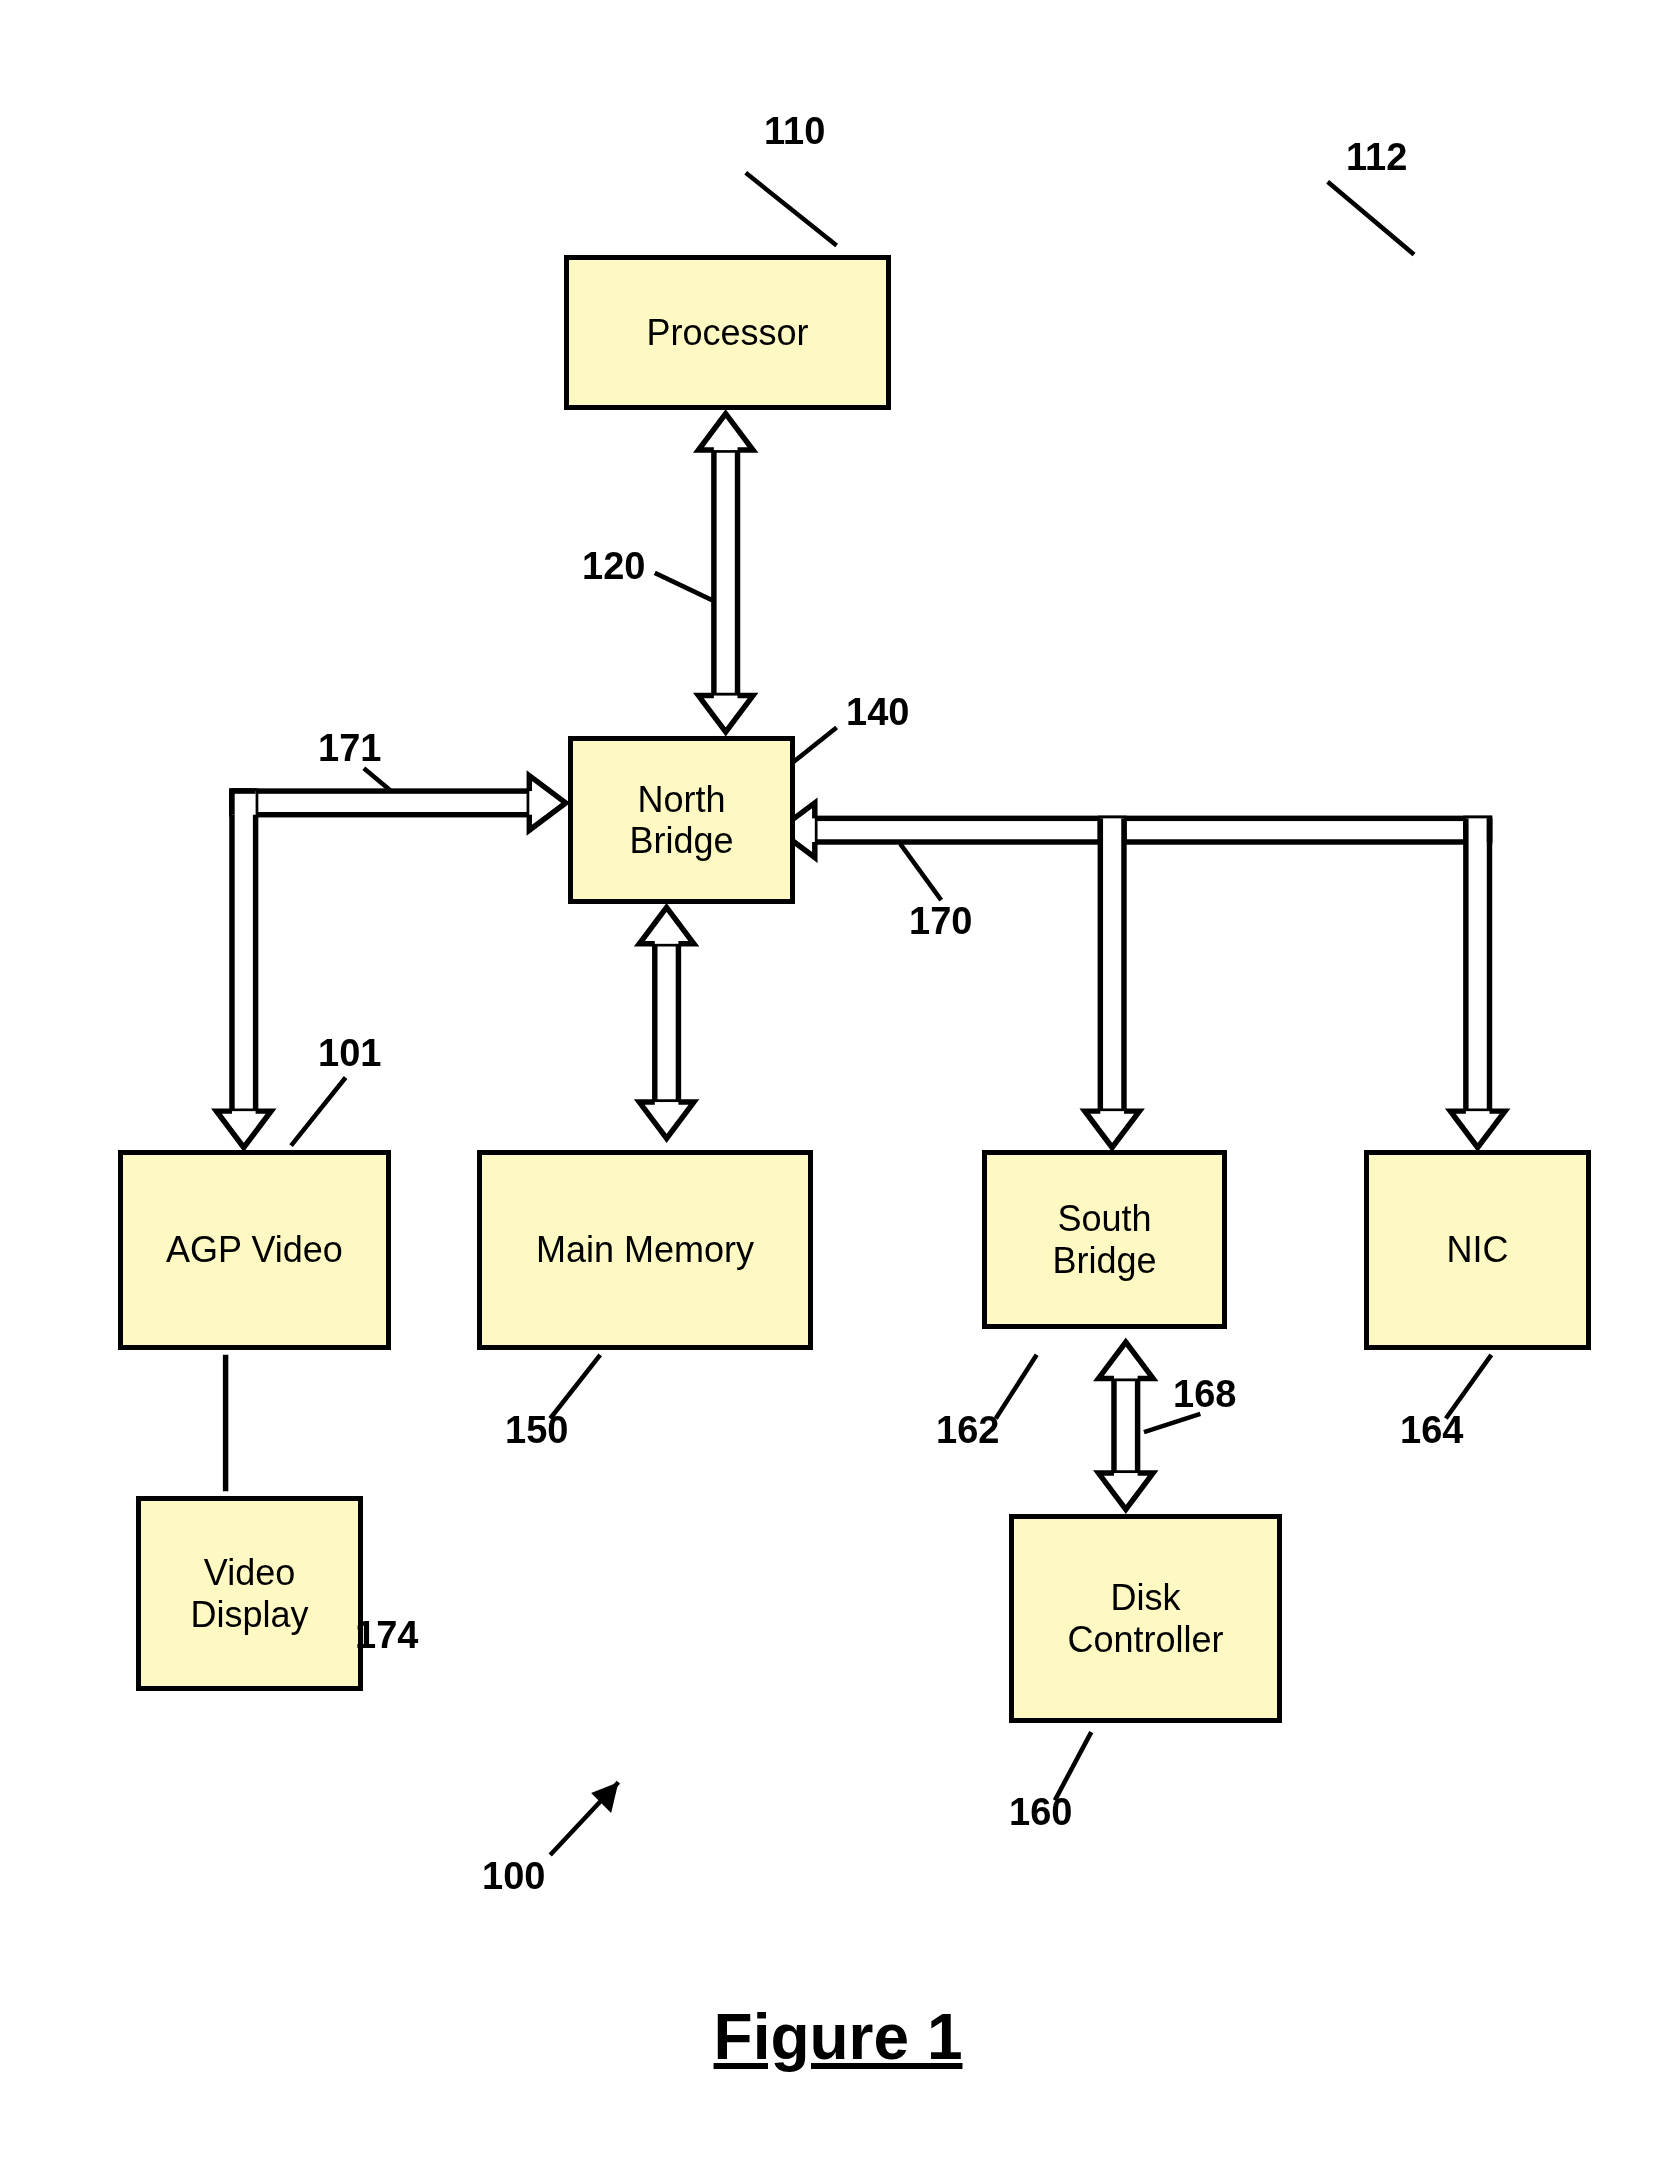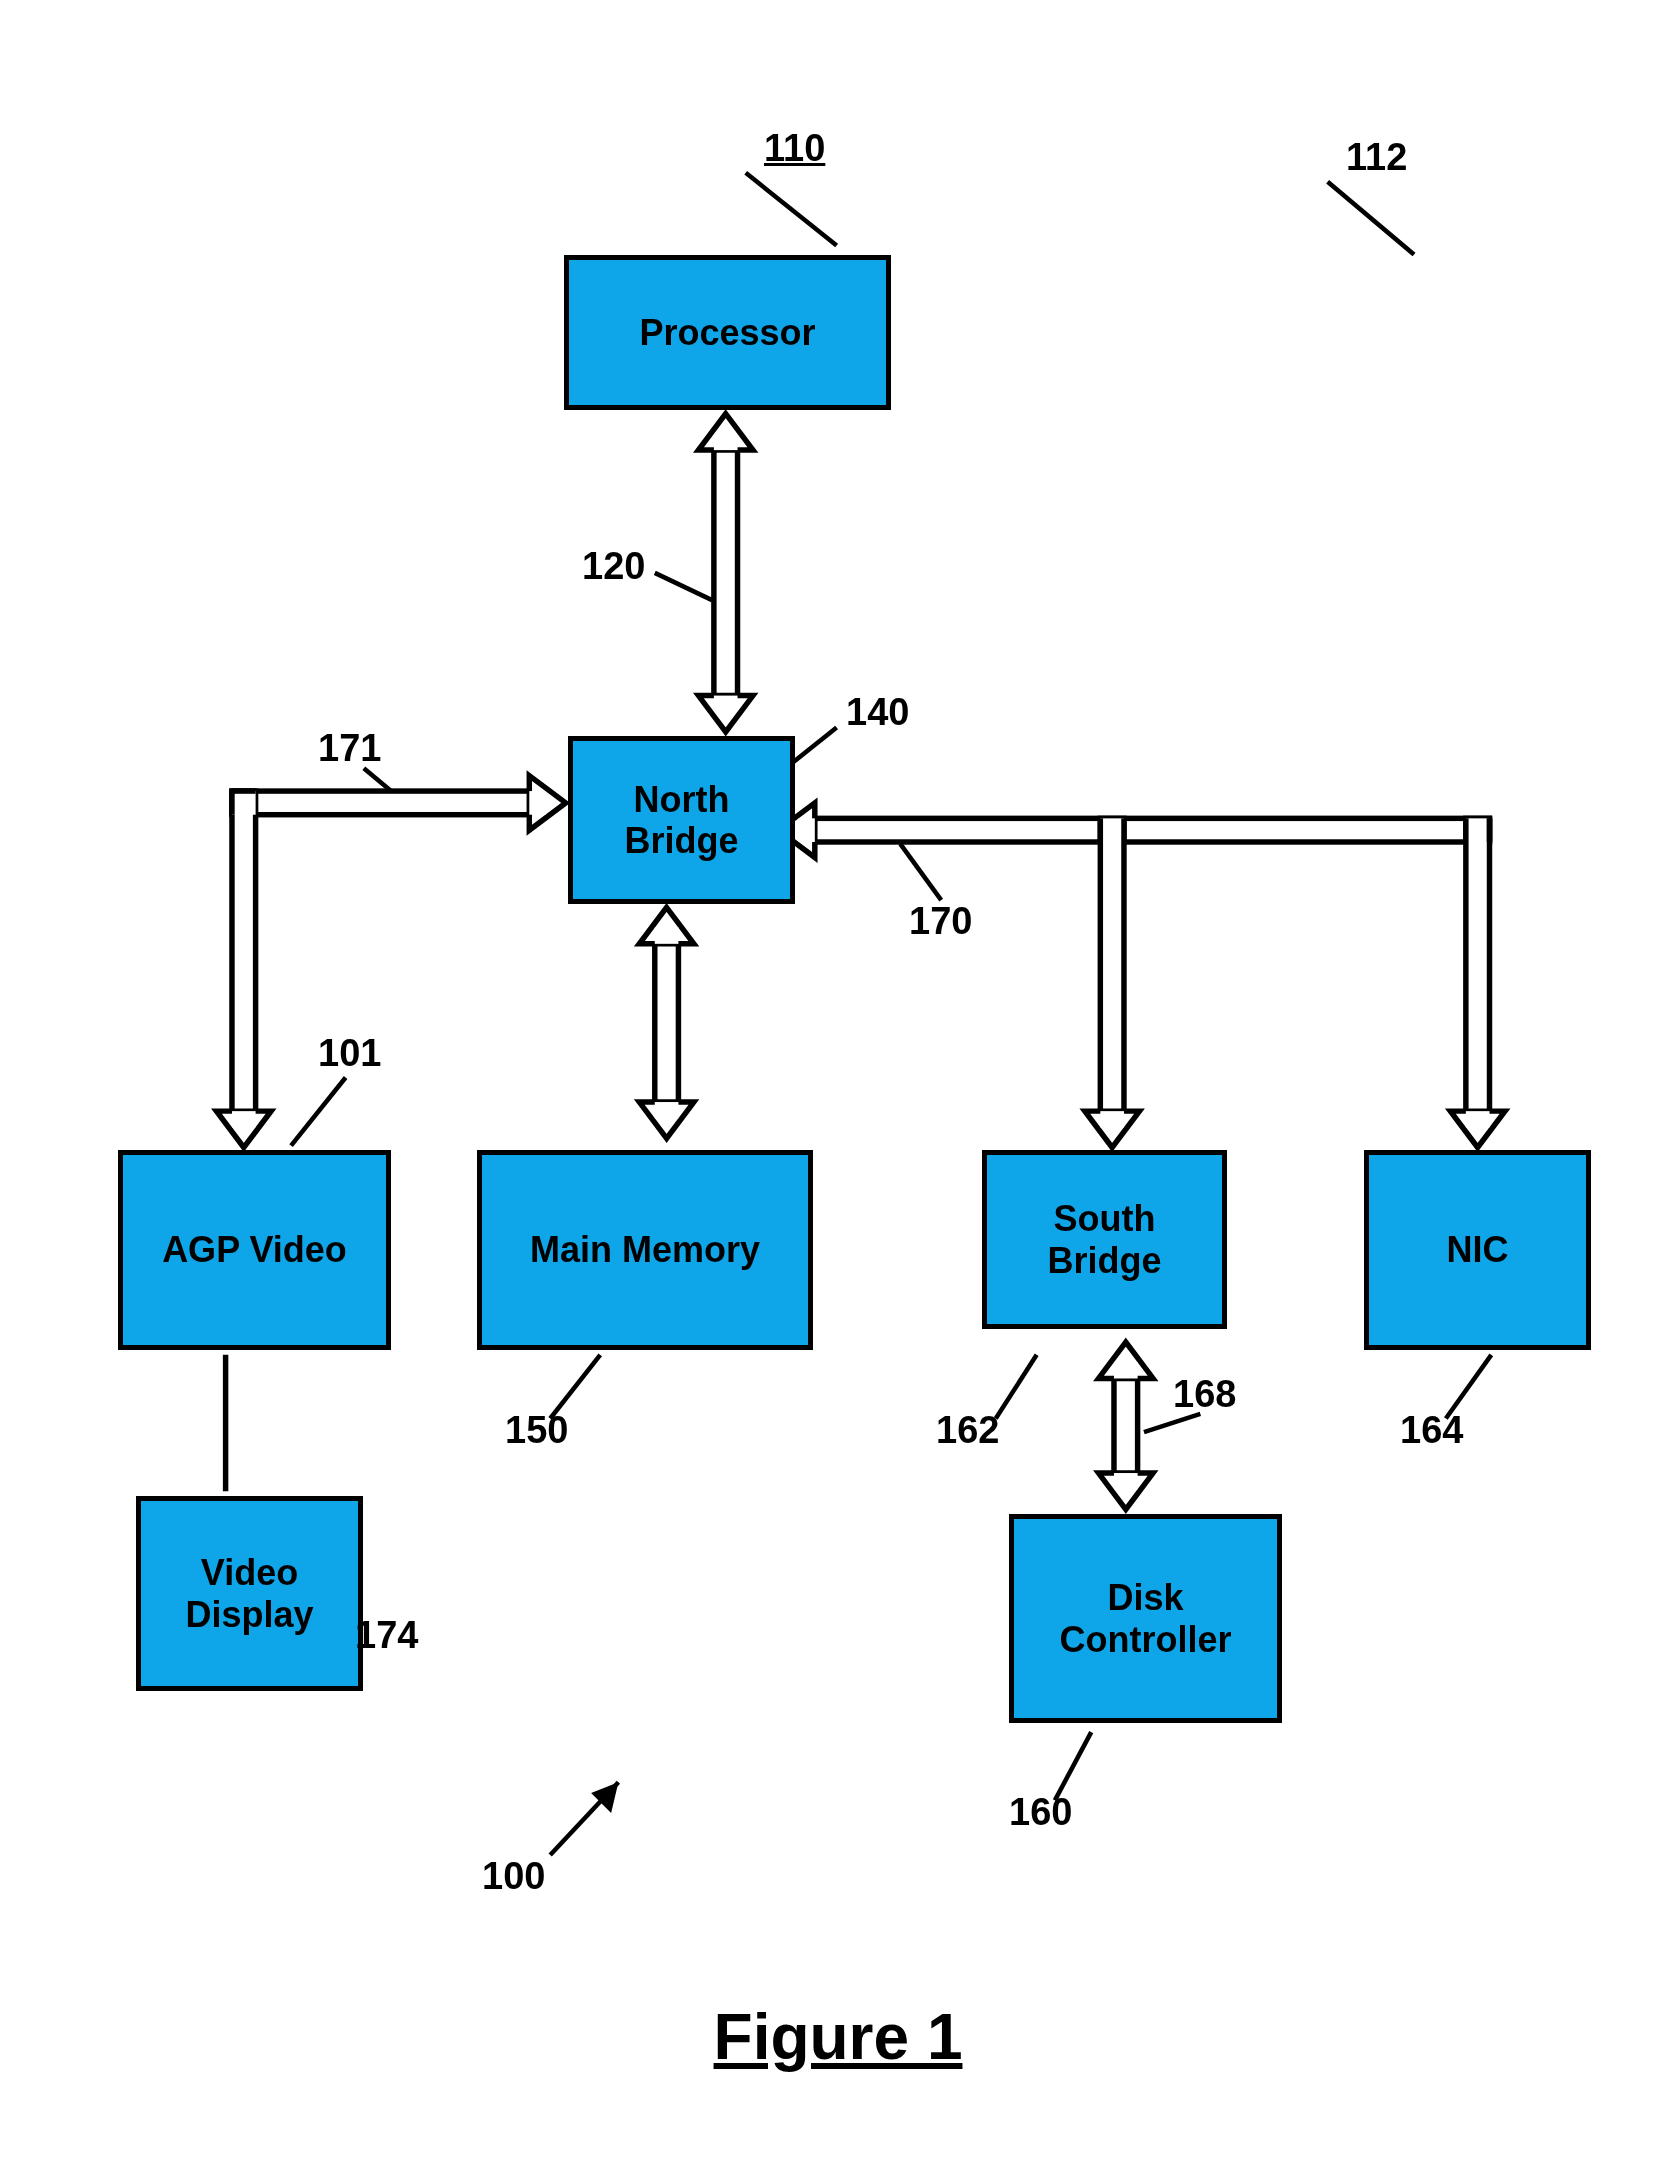--- a/index.html
+++ b/index.html
@@ -10,26 +10,26 @@
   }
   .canvas {
     position: relative;
     width: 1676px;
     height: 2185px;
     background: #ffffff;
   }
   .box {
     position: absolute;
     border: 5.5px solid #000;
-    background: #0ea5e9;
+    background: #fef9c3;
     display: flex;
     align-items: center;
     justify-content: center;
     text-align: center;
-    font-weight: bold;
+    font-weight: normal;
     font-size: 36px;
     line-height: 1.15;
     box-sizing: border-box;
     padding: 7.3px;
   }
   .ref {
     position: absolute;
     font-weight: bold;
     font-size: 38px;
   }
@@ -182,21 +182,21 @@
 Bridge</div>
 
   <div class="box" style="left:1364px; top:1150px; width:227px; height:200px;">NIC</div>
 
   <div class="box" style="left:136px; top:1496px; width:227px; height:195px; white-space:pre-line;">Video
 Display</div>
 
   <div class="box" style="left:1009px; top:1514px; width:273px; height:209px; white-space:pre-line;">Disk
 Controller</div>
 
-  <div class="ref" style="left:764px; top:127px;text-decoration:underline;">110</div>
+  <div class="ref" style="left:764px; top:110px;">110</div>
   <div class="ref" style="left:1346px; top:136px;">112</div>
   <div class="ref" style="left:582px; top:545px;">120</div>
   <div class="ref" style="left:846px; top:691px;">140</div>
   <div class="ref" style="left:318px; top:727px;">171</div>
   <div class="ref" style="left:909px; top:900px;">170</div>
   <div class="ref" style="left:318px; top:1032px;">101</div>
   <div class="ref" style="left:505px; top:1409px;">150</div>
   <div class="ref" style="left:936px; top:1409px;">162</div>
   <div class="ref" style="left:1173px; top:1373px;">168</div>
   <div class="ref" style="left:1400px; top:1409px;">164</div>

